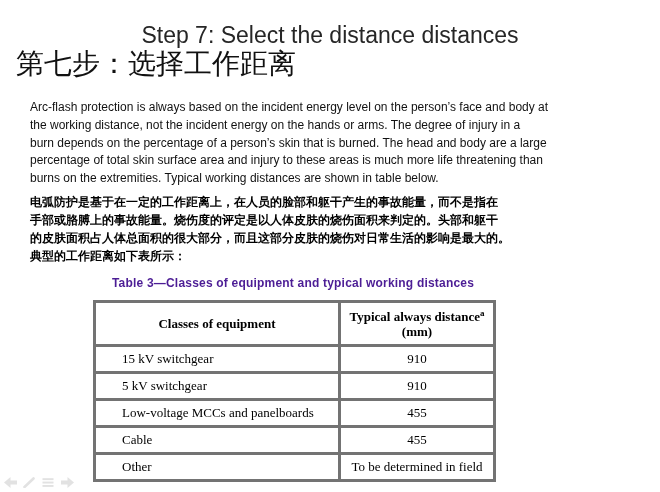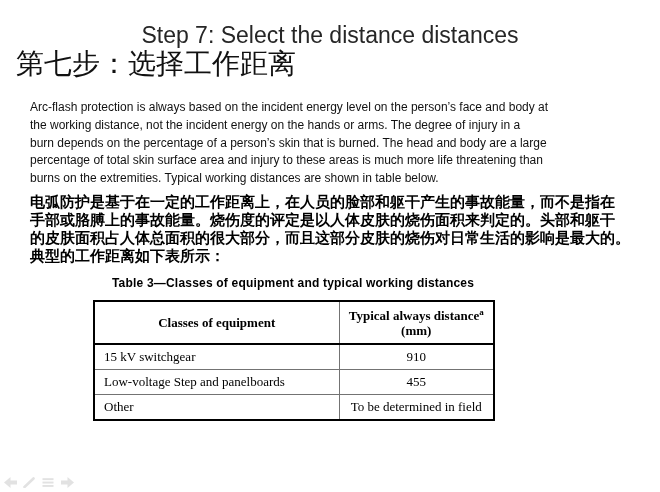--- a/index.html
+++ b/index.html
@@ -26,58 +26,58 @@
   }
   .para-en{
     position:absolute;top:99px;left:30px;width:608px;
     font-size:12px;line-height:17.8px;
     color:#111111;
     white-space:pre-line;
   }
   .para-zh{
     position:absolute;top:193px;left:30px;width:620px;
     font-family:"Liberation Serif",serif;
-    font-size:15px;line-height:18px;
+    font-size:12px;line-height:18px;
     font-weight:700;color:#000000;
     white-space:pre-line;
   }
   .table-block{
     position:absolute;top:276px;left:93px;width:400px;
   }
   .table-caption{
     text-align:center;
-    font-size:12px;font-weight:700;color:#000000;
+    font-size:12px;font-weight:700;color:#4c1d95;
     margin-bottom:10px;
     letter-spacing:0.2px;
   }
   table.wd{
     border-collapse:collapse;
     width:400px;
     border:2px solid #000;
     font-family:"Liberation Serif",serif;
     color:#000;
     table-layout:fixed;
   }
   table.wd th, table.wd td{
-    border:1px solid #737373;
+    border:3px solid #737373;
     font-size:13px;
   }
   table.wd col.c1{width:245px;}
   table.wd col.c2{width:155px;}
   table.wd thead th{
     font-weight:700;
     text-align:center;
     height:39px;
     vertical-align:middle;
     border-bottom:2px solid #000;
     line-height:15px;
   }
   table.wd thead th sup{font-size:9px;line-height:0;}
   table.wd tbody td{height:22px;vertical-align:middle;}
-  table.wd tbody td.eq{text-align:left;padding-left:9px;}
+  table.wd tbody td.eq{text-align:left;padding-left:26px;}
   table.wd tbody td.dist{text-align:center;}
   .nav-controls{
     position:absolute;left:3px;bottom:4px;
     display:flex;gap:5px;align-items:center;
   }
   .nav-btn{
     width:14px;height:12px;display:inline-flex;
     align-items:center;justify-content:center;
     cursor:pointer;
   }
@@ -114,21 +114,29 @@
           <div>(mm)</div>
         </th>
       </tr>
     </thead>
     <tbody>
       <tr>
         <td class="eq">15 kV switchgear</td>
         <td class="dist">910</td>
       </tr>
       <tr>
-        <td class="eq">Low-voltage Step and panelboards</td>
+        <td class="eq">5 kV switchgear</td>
+        <td class="dist">910</td>
+      </tr>
+      <tr>
+        <td class="eq">Low-voltage MCCs and panelboards</td>
+        <td class="dist">455</td>
+      </tr>
+      <tr>
+        <td class="eq">Cable</td>
         <td class="dist">455</td>
       </tr>
       <tr>
         <td class="eq">Other</td>
         <td class="dist">To be determined in field</td>
       </tr>
     </tbody>
   </table>
 </div>
 

